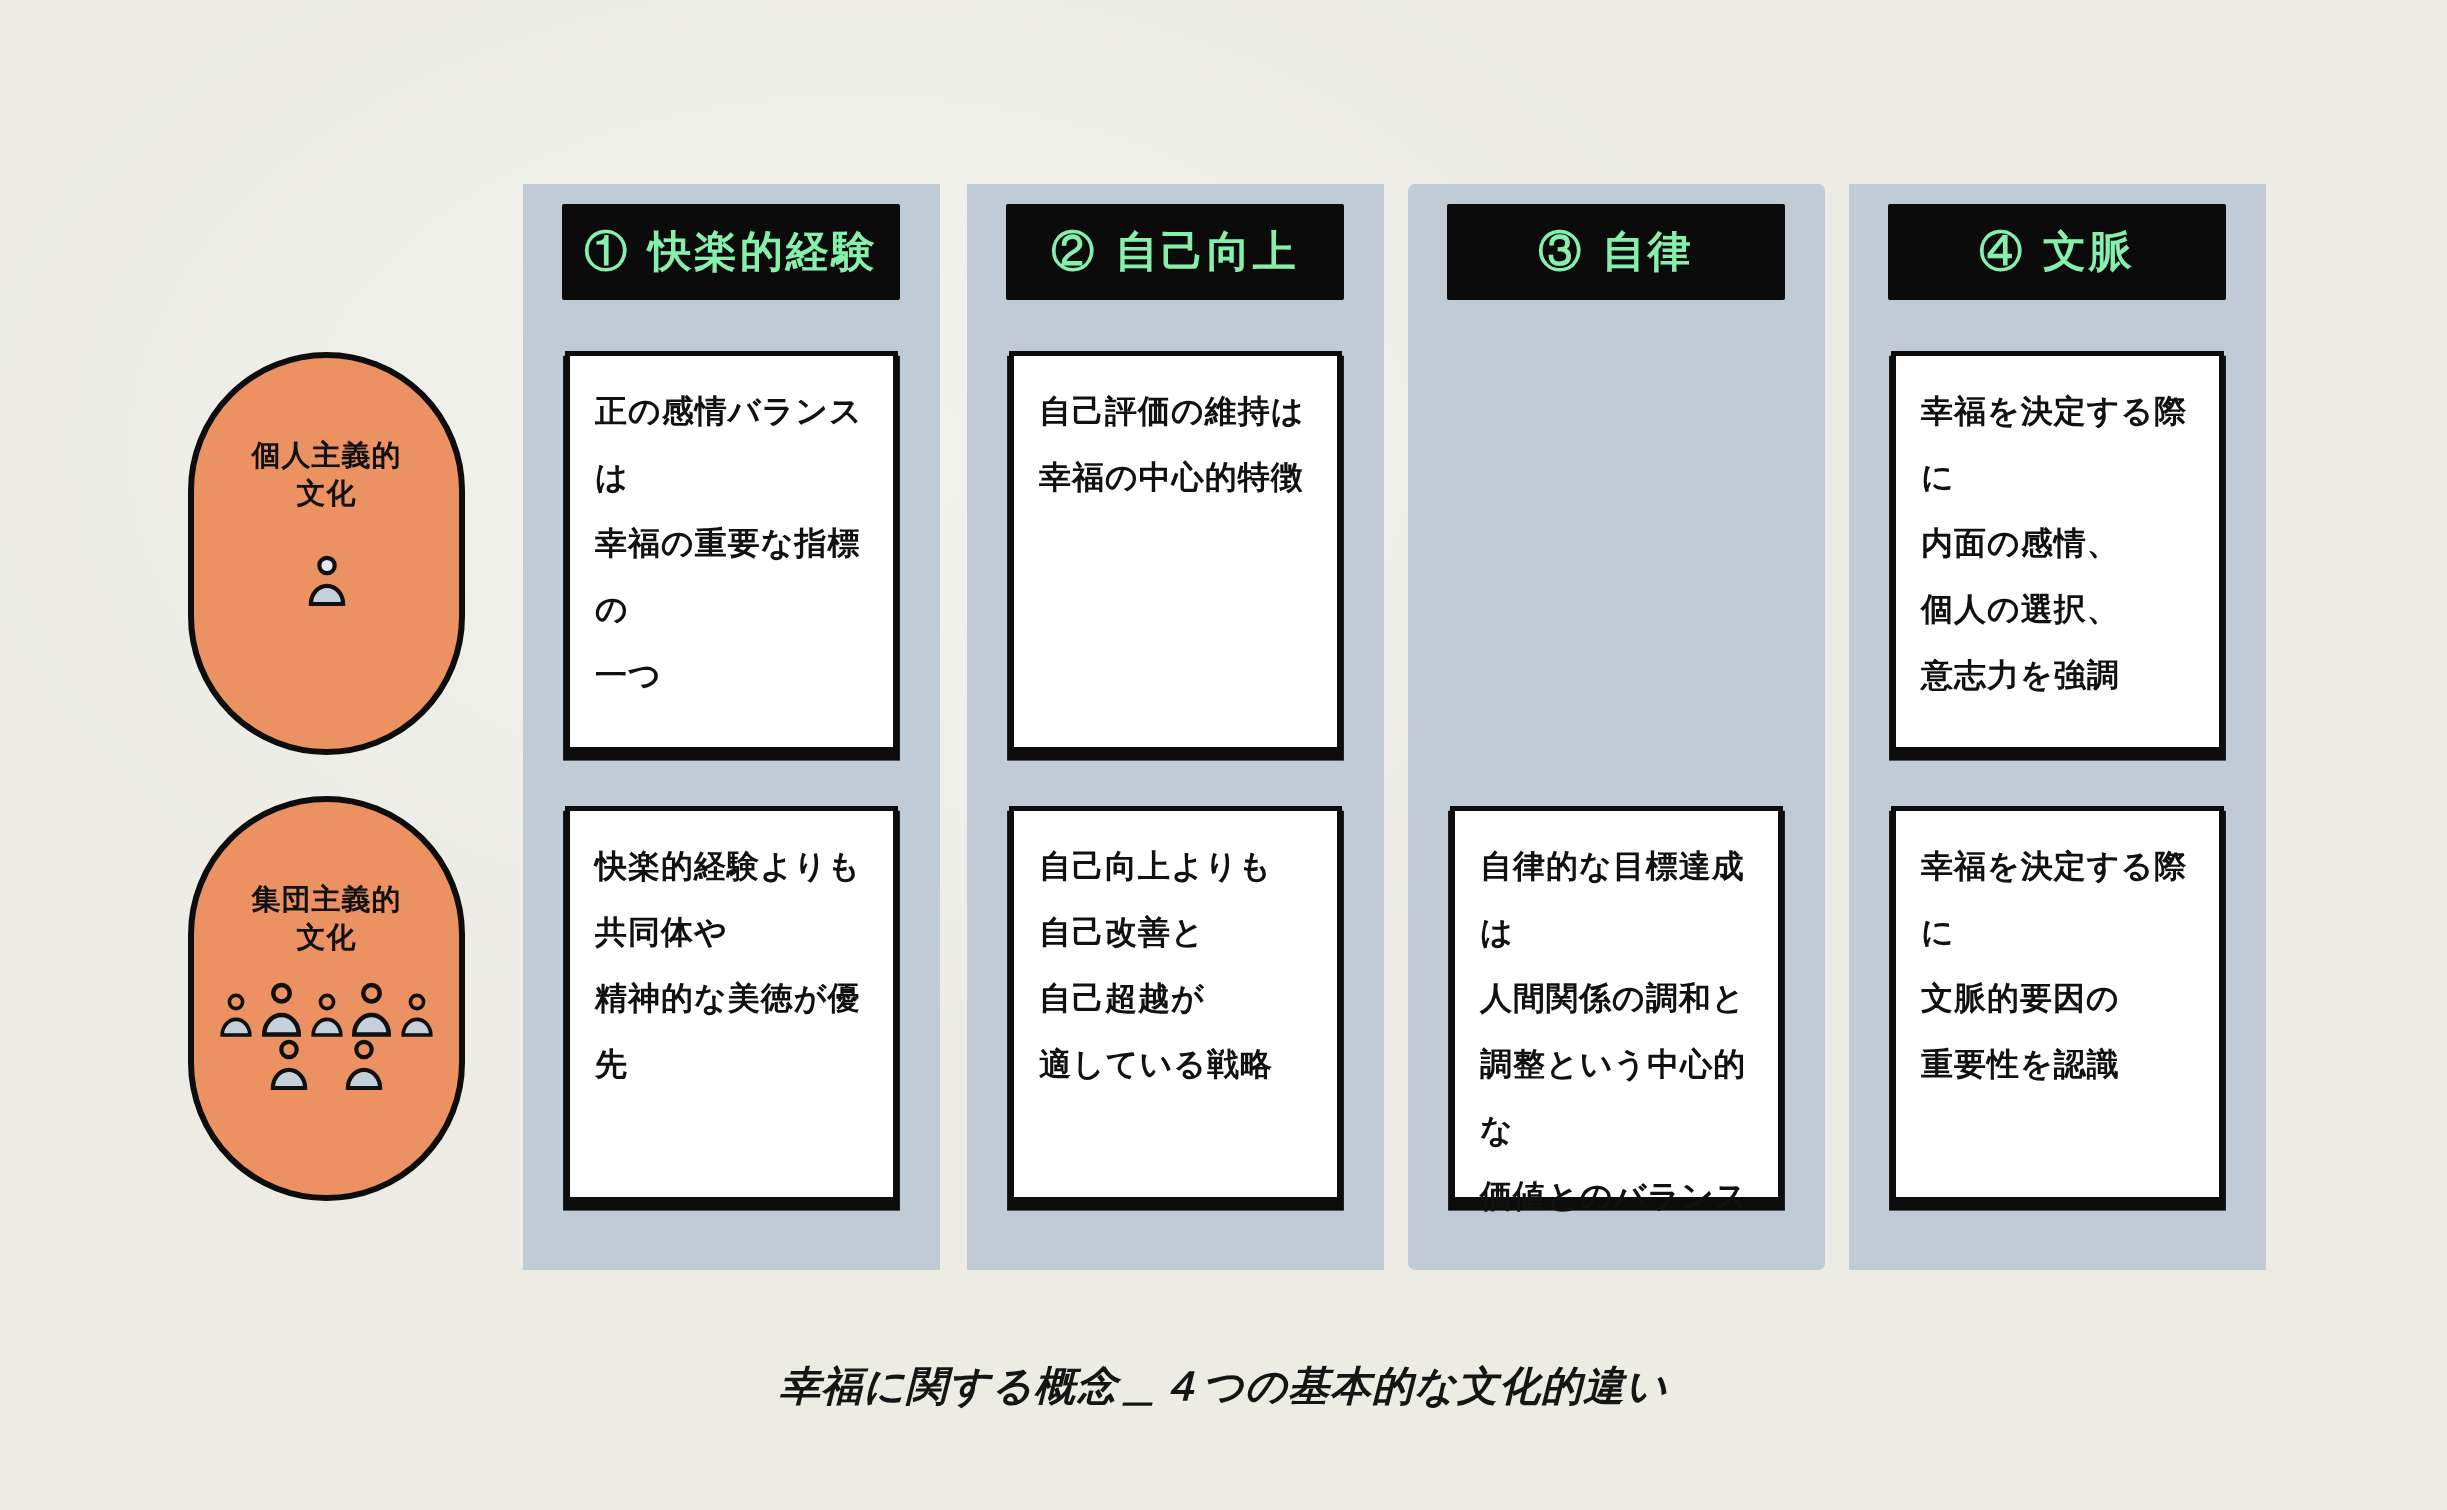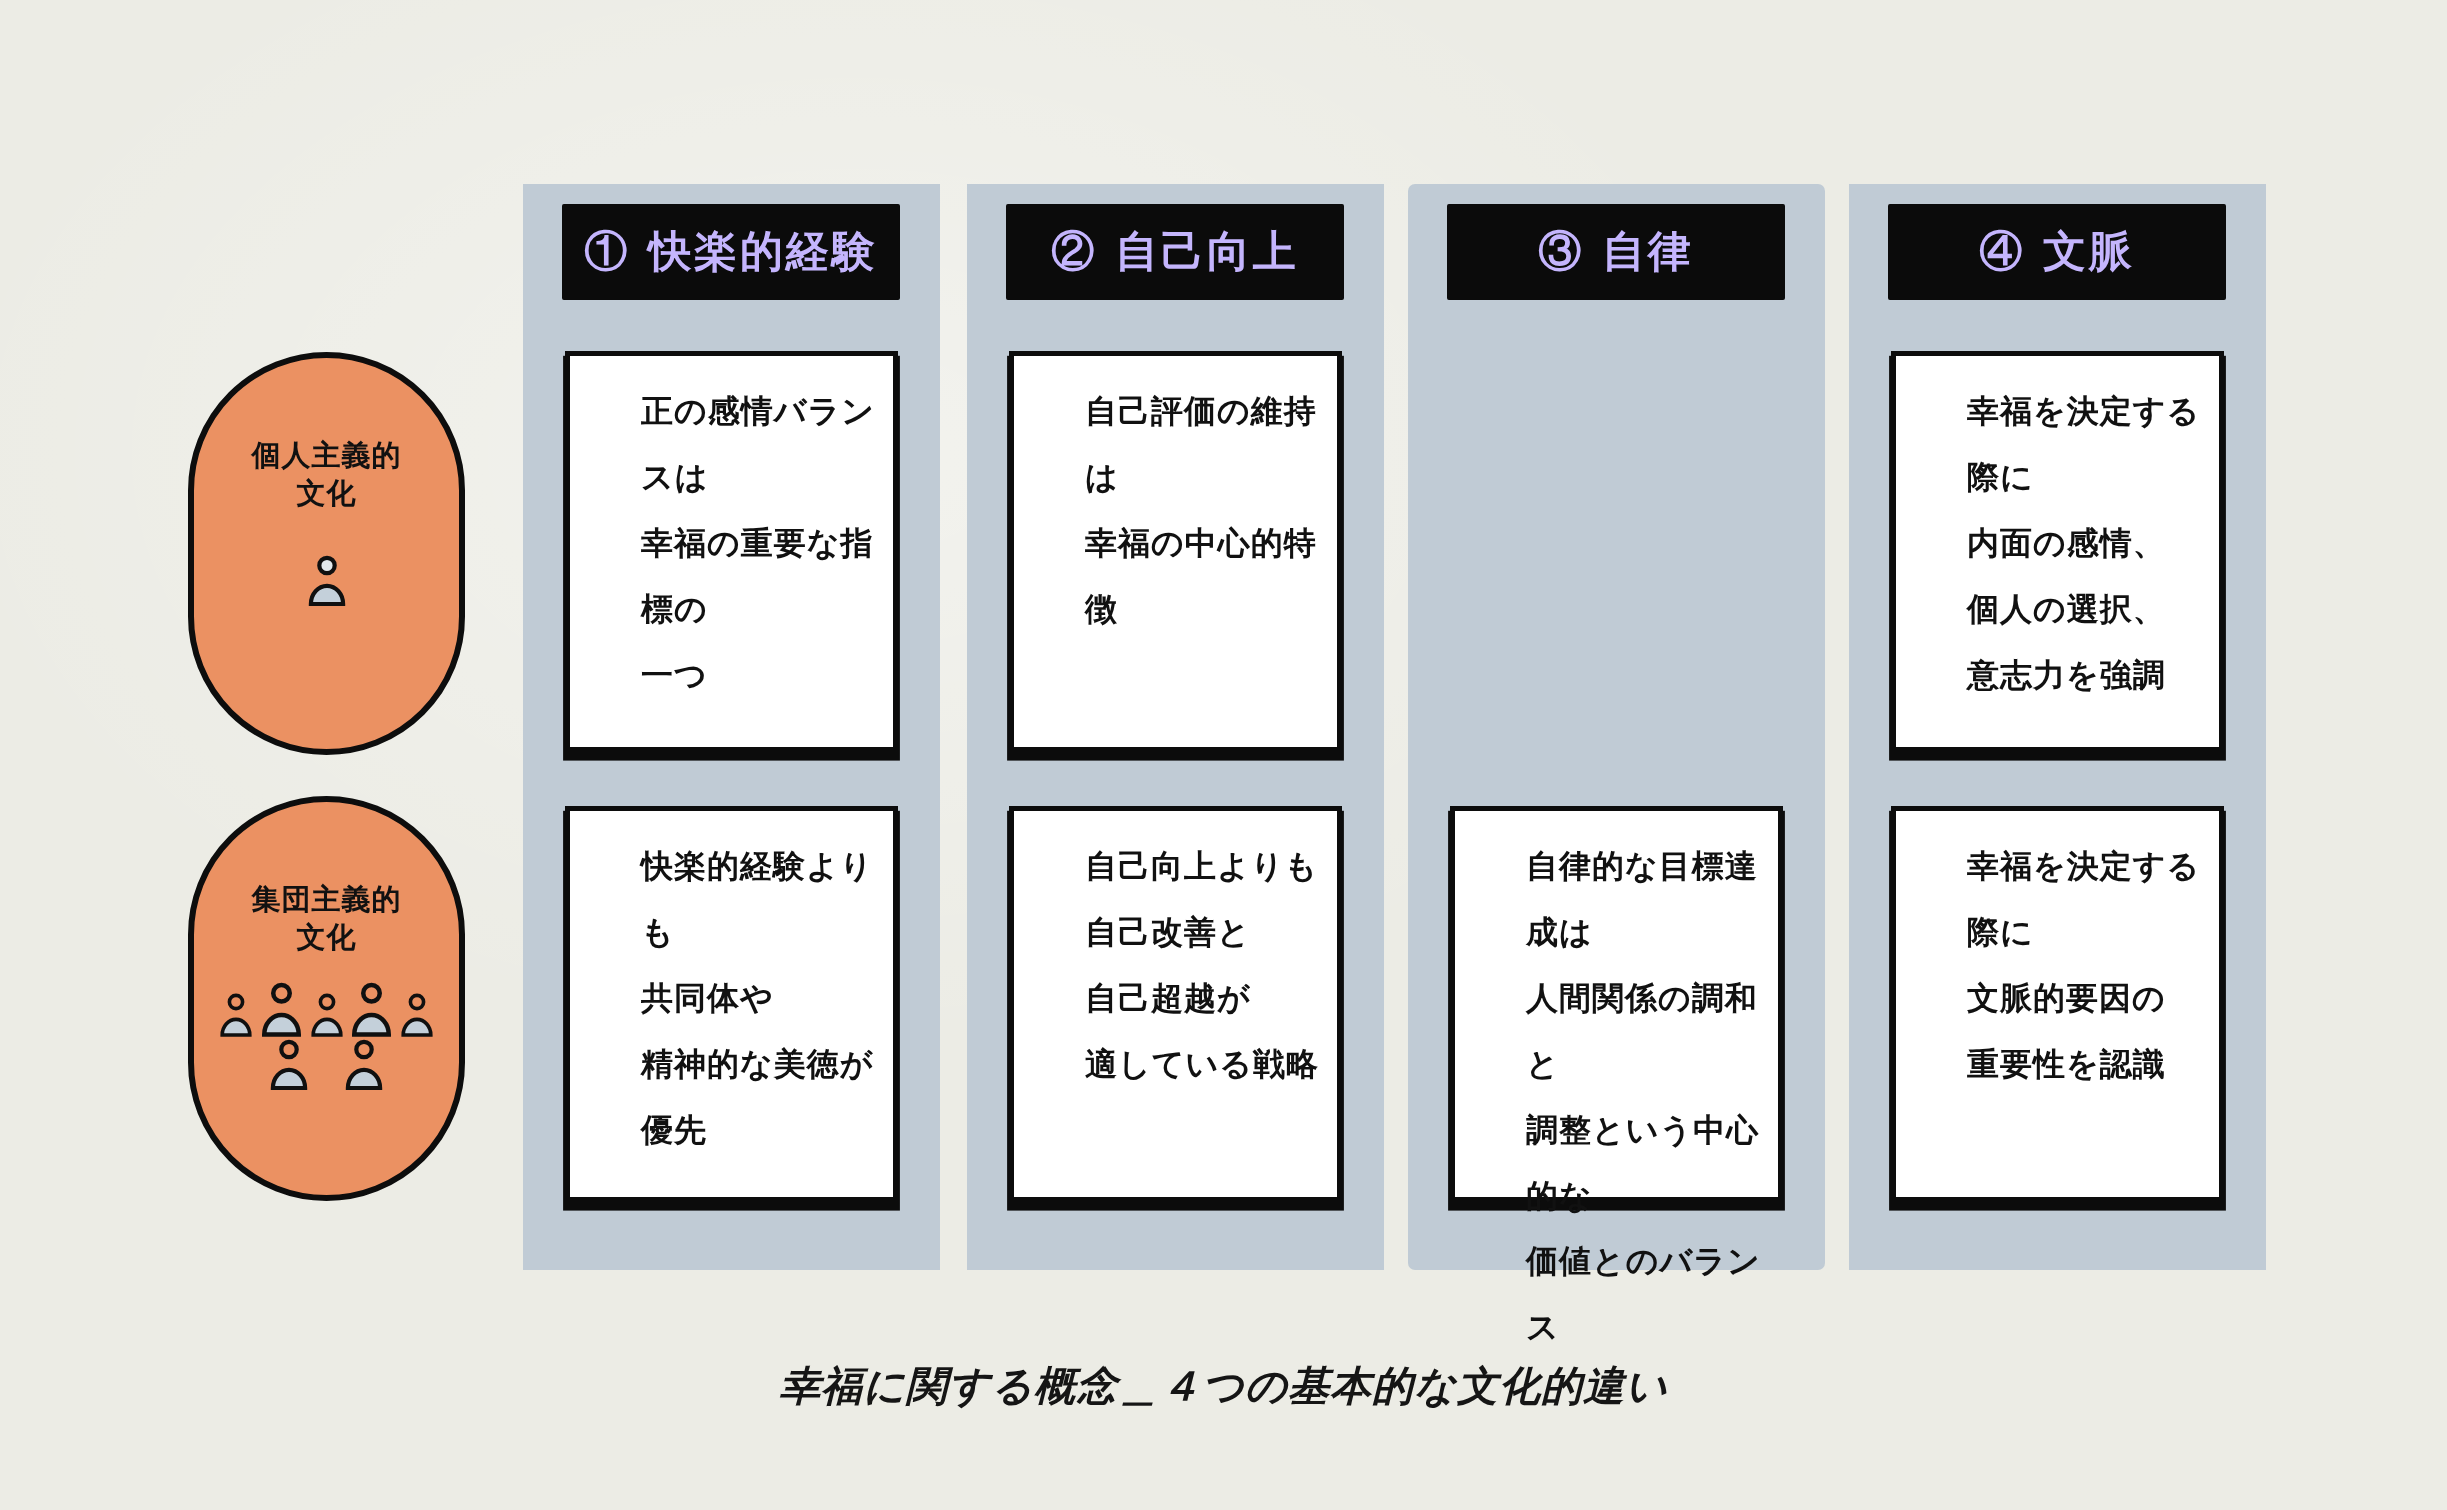--- a/index.html
+++ b/index.html
@@ -47,42 +47,41 @@
     background:var(--panel,#C0CBD5);
   }
   .panel-1{left:523px;}
   .panel-2{left:967px;}
   .panel-3{left:1408px;border-radius:7px;}
   .panel-4{left:1849px;}
   .panel-header{
     position:absolute;top:20px;left:39px;
     width:338px;height:96px;
     background:var(--header-bg,#0B0B0B);
-    color:#c4b5fd;
+    color:#86efac;
     display:flex;align-items:center;justify-content:center;
     font-size:43px;font-weight:600;letter-spacing:2.9px;
     white-space:nowrap;border-radius:1.9px;
   }
   .card{
     position:absolute;left:42px;
     width:333px;
     background:#FFFFFF;
     border:5.7px solid #0C0C0C;
     box-sizing:border-box;
     box-shadow:0 6.7px 0 1.9px #0C0C0C;
   }
   .card-top{top:167px;height:401px;}
   .card-bottom{top:622px;height:396px;}
   .card-text{
     padding:23px 17px 0 25px;
     font-size:32px;font-weight:600;
     line-height:2.06;
     white-space:pre-line;
     letter-spacing:1px;
-    margin-left:46px;
   }
   
   .footer-title{
     position:absolute;left:0;right:0;top:1359px;
     text-align:center;
     font-family:"Liberation Sans","DejaVu Sans",sans-serif;
     font-size:41px;font-weight:700;letter-spacing:1px;
     color:#151515;
     font-style:italic;
   }

